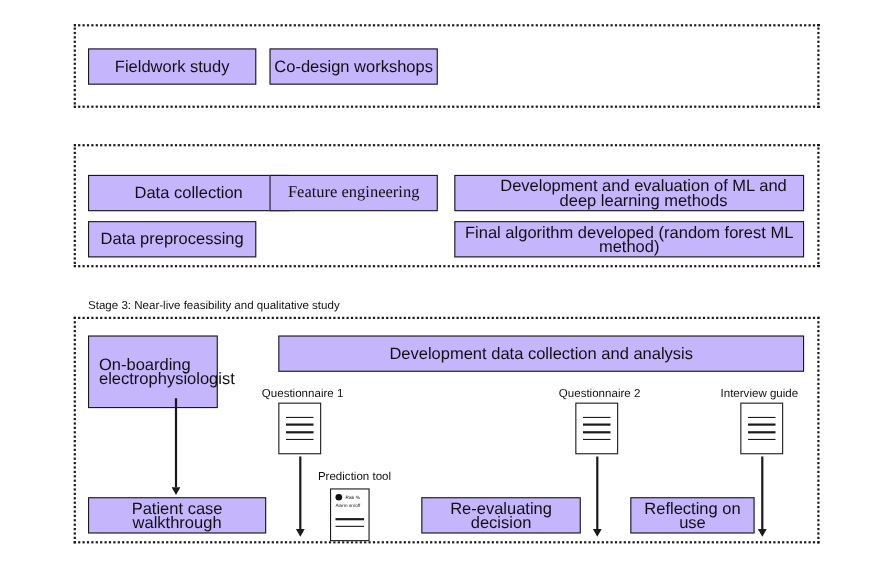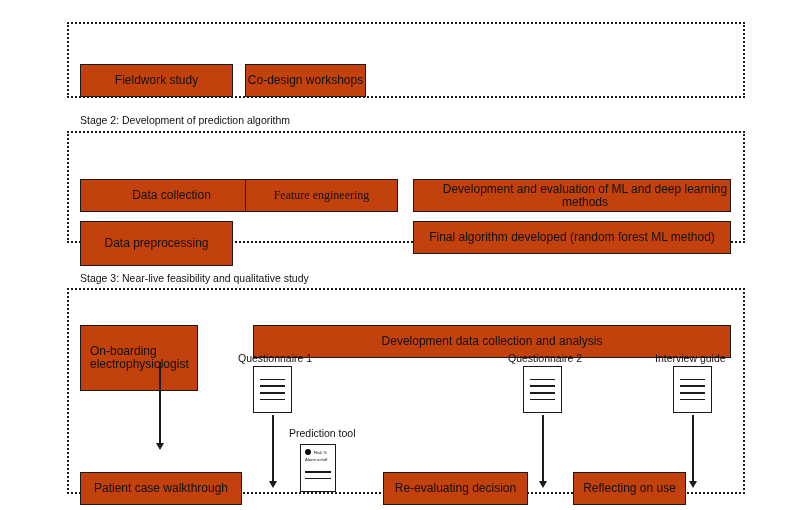--- a/index.html
+++ b/index.html
@@ -37,29 +37,28 @@
     border: 2px dotted #1a1a1a;
     box-sizing: border-box;
     background: #ffffff;
   }
 
   
   .pbox {
     position: absolute;
     box-sizing: border-box;
     border: 1.4px solid #1a1a1a;
-    background: #c2410c;
+    background: #c4b5fd;
     display: flex;
     align-items: center;
     justify-content: center;
-    font-size: 12px;
+    font-size: 15px;
     line-height: 13px;
     text-align: center;
     color: #111;
-    margin-top: 20px;
   }
   .pbox.left-align {
     justify-content: flex-start;
     text-align: left;
     padding-left: 9px;
   }
 
   
   .caption {
     position: absolute;
@@ -149,33 +148,32 @@
 </head>
 <body>
 
 <div class="canvas">
 
 
   <div class="stage-box" style="left:67px; top:22px; width:678px; height:76px;"></div>
 
   <div class="pbox" style="left:80px; top:44px; width:153px; height:33px;">Fieldwork study</div>
 
-  <div class="pbox" style="left:245px; top:44px; width:121px; height:33px;">Co-design workshops</div>
-
-  <div class="stage-title" style="left:80px; top:114px;">Stage 2: Development of prediction algorithm</div>
+  <div class="pbox" style="left:245px; top:44px; width:153px; height:33px;">Co-design workshops</div>
+
 
   <div class="stage-box" style="left:67px; top:131px; width:678px; height:112px;"></div>
 
   <div class="pbox" style="left:80px; top:159px; width:183px; height:33px;">Data collection</div>
 
   <div class="pbox" style="left:245px; top:159px; width:153px; height:33px;font-family:Liberation Serif, serif;">Feature engineering</div>
 
   <div class="pbox" style="left:413px; top:159px; width:318px; height:33px;padding-left:26px;">Development and evaluation of ML and deep learning methods</div>
 
-  <div class="pbox" style="left:80px; top:201px; width:153px; height:45px;">Data preprocessing</div>
+  <div class="pbox" style="left:80px; top:201px; width:153px; height:33px;">Data preprocessing</div>
 
   <div class="pbox" style="left:413px; top:201px; width:318px; height:33px;">Final algorithm developed (random forest ML method)</div>
 
   <div class="stage-title" style="left:80px; top:272px;">Stage 3: Near-live feasibility and qualitative study</div>
 
   <div class="stage-box" style="left:67px; top:288px; width:678px; height:206px;"></div>
 
   <div class="pbox left-align" style="left:80px; top:305px; width:118px; height:66px;">
     <span style="white-space:pre-line;">On-boarding
 electrophysiologist</span>

